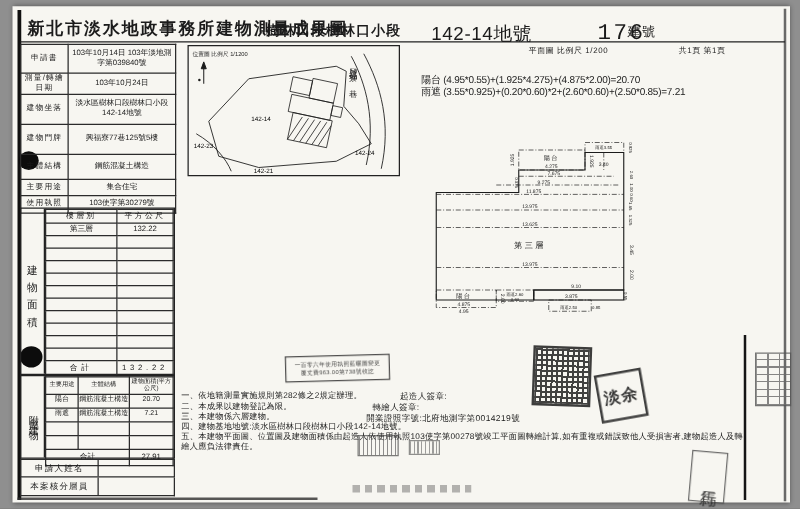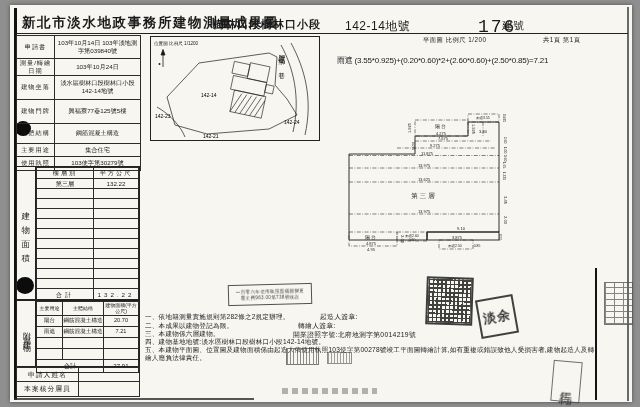--- a/index.html
+++ b/index.html
@@ -14,21 +14,21 @@
   .edge-left{left:4px;top:3px;width:3px;height:392px;background:#111}
   .edge-right{left:617px;top:2px;width:2px;height:394px;background:#3a3a3a;opacity:.75}
   .edge-bottom{left:4px;top:393px;width:240px;height:2px;background:#2d2d2d;opacity:.8}
   .punch{background:#0c0c0c;border-radius:50%}
   .punch1{left:5px;top:116px;width:16px;height:15px}
   .punch2{left:6px;top:272px;width:18px;height:17px}
 
   
   .title{left:12px;top:9px;font-size:13.5px;font-weight:bold;letter-spacing:1.6px}
   .section-name{left:203px;top:12px;font-size:11px;font-weight:bold;letter-spacing:1px}
-  .parcel-no{left:335px;top:13px;font-size:12px;letter-spacing:.5px}
+  .parcel-no{left:335px;top:13px;font-size:15px;letter-spacing:.5px}
   .building-no{left:468px;top:12px;font-size:18px;font-family:Liberation Mono, monospace;letter-spacing:2px}
   .building-no-label{left:492px;top:14px;font-size:10.5px;letter-spacing:1px}
   .scale-plan{left:413px;top:31px;font-size:6.3px;letter-spacing:.5px}
   .page-info{left:533px;top:31px;font-size:6.3px;letter-spacing:.5px}
   .top-rule{left:6px;top:28px;width:612px;height:0;border-top:1.5px solid #222}
 
   
   table{border-collapse:collapse;table-layout:fixed}
   td,th{border:1px solid #2b2b2b;font-size:6.2px;font-weight:normal;text-align:center;
         vertical-align:middle;padding:0;line-height:1.25;overflow:hidden}
@@ -317,20 +317,21 @@
         </g>
         <text x="50" y="60" font-size="5">142-14</text>
         <text x="4" y="81" font-size="5">142-23</text>
         <text x="52" y="101" font-size="5">142-21</text>
         <text x="133" y="87" font-size="5">142-24</text>
       </svg>
     </div>
     <div class="abs street-label">興福寮77巷</div>
 
     <div class="abs calc">
+      <div class="gap">陽台 (4.95*0.55)+(1.925*4.275)+(4.875*2.00)=20.70</div>
       <div>雨遮 (3.55*0.925)+(0.20*0.60)*2+(2.60*0.60)+(2.50*0.85)=7.21</div>
     </div>
 
     <svg class="abs plan-svg" viewBox="0 0 182 158">
       <g stroke="#1b1b1b" stroke-width="0.9" fill="none">
         <polygon points="18,44 84,44 84,26 137,26 137,12 168,12 168,122 96,122 96,130 18,130 18,122"></polygon>
         <rect x="96" y="122" width="72" height="8"></rect>
       </g>
       <g stroke="#1b1b1b" stroke-width="0.55" fill="none" stroke-dasharray="4,1.5,0.8,1.5">
         <rect x="84" y="10" width="53" height="16"></rect>

